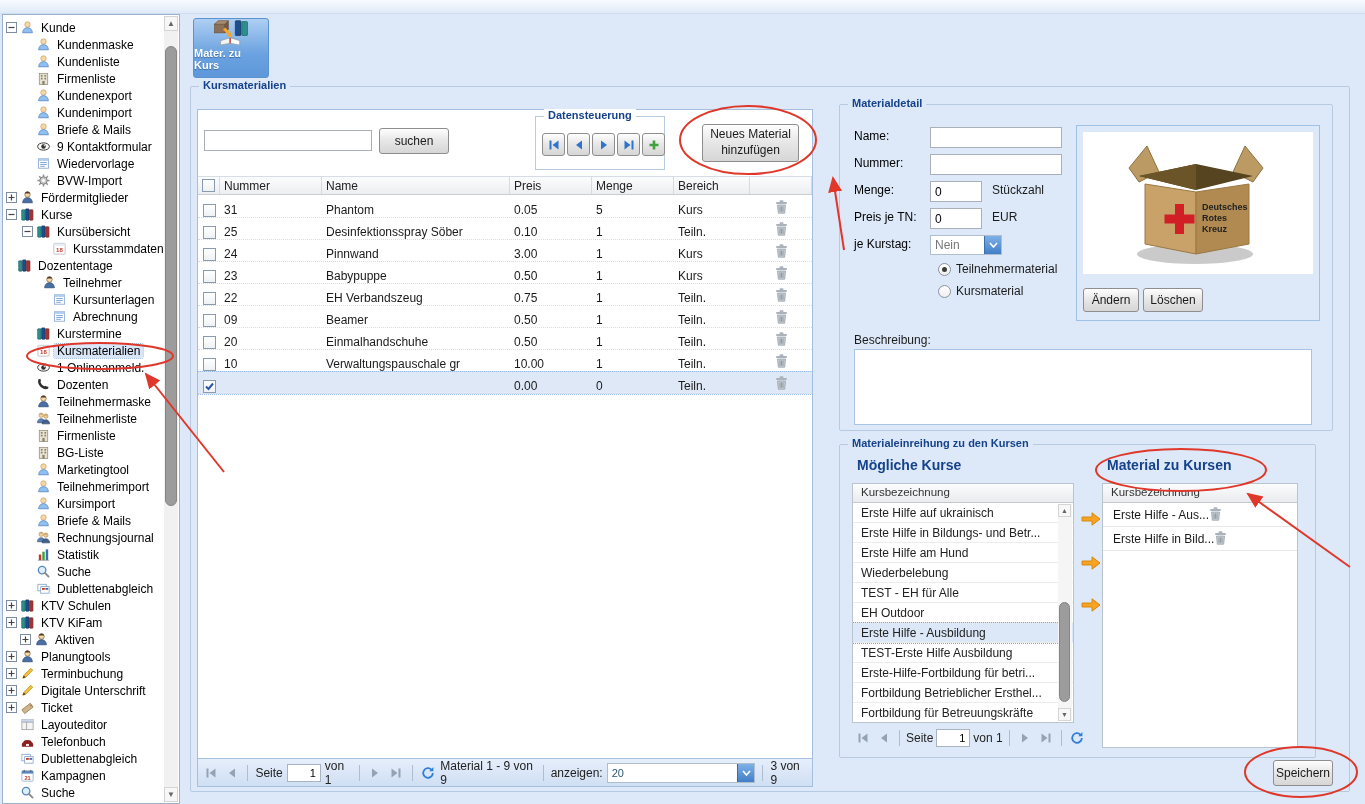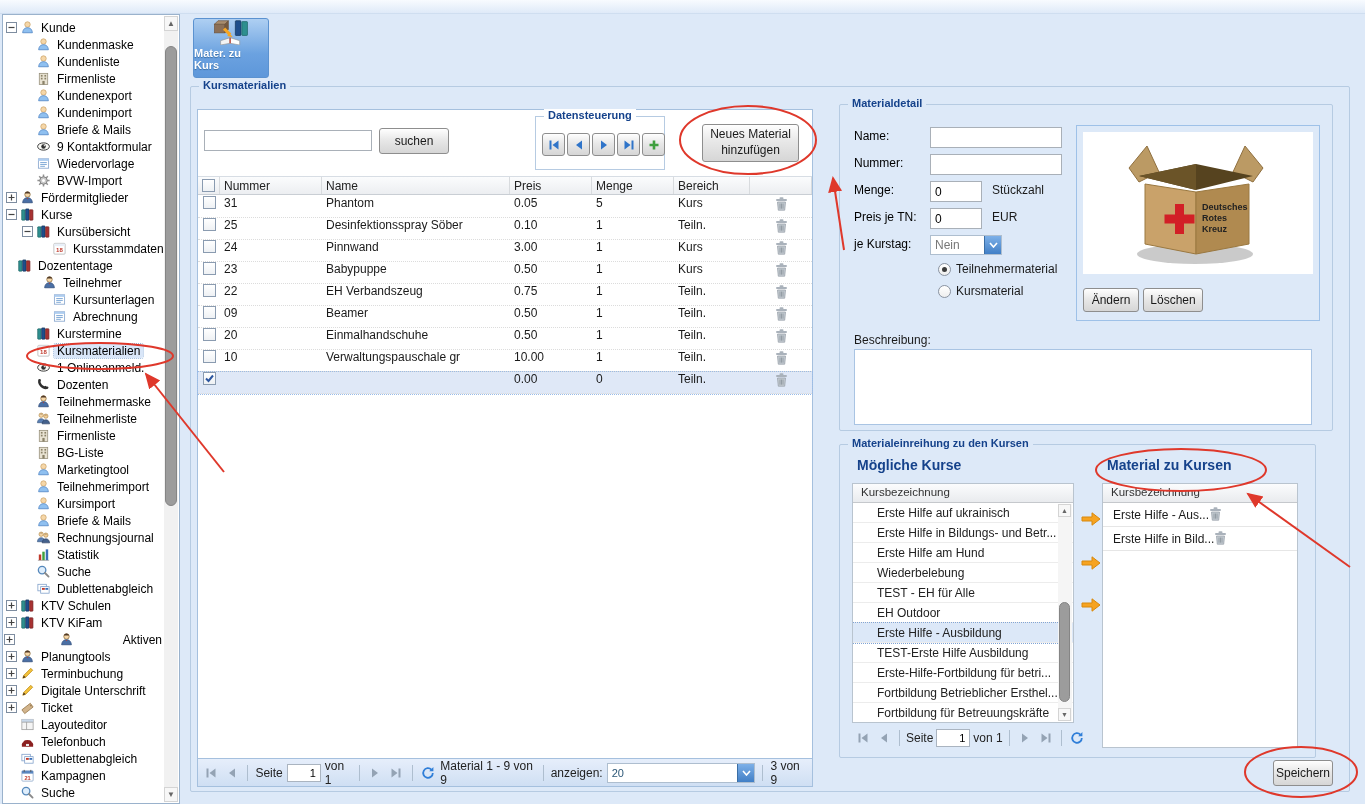--- a/index.html
+++ b/index.html
@@ -44,21 +44,21 @@
   #ds-fs { position:absolute; left:337px; top:6px; width:130px; height:54px; border:1px solid #b6cbe2; background:#fff; }
   #ds-fs .legend { background:#fff; }
   .icon-btn { width:23px; height:23px; display:inline-flex; align-items:center; justify-content:center; padding:0; margin-right:2px; }
   #ds-buttons { position:absolute; left:6px; top:16px; display:flex; }
   #new-material-btn { position:absolute; left:504px; top:14px; width:97px; height:38px; line-height:1.3; text-align:center; }
 
   .tbl-header { position:absolute; left:0; top:66px; width:614px; height:19px; display:flex;
     background:linear-gradient(#fbfcfd,#eceef1); border-top:1px solid #d7dde4; border-bottom:1px solid #c9ced4; }
   .th { font-size:12px; color:#222; padding:2px 4px; border-right:1px solid #d8dbde; display:flex; align-items:center; }
   .tbl-rows { position:absolute; left:0; top:86px; width:614px; }
-  .tr { display:flex; height:22px; border-bottom:1px dotted #dcdcdc; align-items:flex-start; }
+  .tr { display:flex; height:22px; border-bottom:1px dotted #dcdcdc; align-items:flex-end; }
   .tr.sel { background:#dfe8f7; outline:1px dotted #99bbe8; }
   .td { font-size:12px; padding:0 4px; overflow:hidden; white-space:nowrap; }
   .c0{width:22px;flex:0 0 22px;display:flex;justify-content:center;} .c1{width:102px;flex:0 0 102px;}
   .c2{width:188px;flex:0 0 188px;} .c3{width:82px;flex:0 0 82px;} .c4{width:82px;flex:0 0 82px;}
   .c5{width:76px;flex:0 0 76px;} .c6{width:62px;flex:0 0 62px;display:flex;justify-content:center;}
   .cb { width:13px; height:13px; border:1px solid #8a9bb0; background:linear-gradient(#fff,#eef1f4); display:flex; align-items:center; justify-content:center; }
 
   .pagerbar { position:absolute; left:0; bottom:0; width:614px; height:28px;
     background:linear-gradient(#e6eefb,#cfdff3); border-top:1px solid #a5c0de;
     display:flex; align-items:center; padding:0 5px; gap:4px; font-size:12px; color:#222; }
@@ -85,21 +85,21 @@
   #aendern-btn { position:absolute; left:6px; top:162px; width:56px; height:24px; }
   #loeschen-btn { position:absolute; left:66px; top:162px; width:60px; height:24px; }
   #beschreibung-label { position:absolute; left:14px; top:228px; font-size:12px; }
   #beschreibung-area { position:absolute; left:14px; top:244px; width:458px; height:76px; border:1px solid #a9c4e3; background:#fff; resize:none; font-family:"Liberation Sans",sans-serif; }
 
   
   #assign-fs { left:648px; top:357px; width:477px; height:314px; }
   .list-title { position:absolute; font-size:14px; font-weight:bold; color:#15428b; }
   .course-list { position:absolute; background:#fff; border:1px solid #b9c4cf; overflow:hidden; }
   .cl-header { height:19px; background:linear-gradient(#fbfcfd,#e9ebee); border-bottom:1px solid #c5c8cc; font-size:11.5px; color:#333; padding:2px 8px; }
-  .cl-row { height:20px; line-height:20px; padding-left:24px; font-size:12px; color:#222; border-bottom:1px solid #ececec; white-space:nowrap; overflow:hidden; }
+  .cl-row { height:20px; line-height:20px; padding-left:8px; font-size:12px; color:#222; border-bottom:1px solid #ececec; white-space:nowrap; overflow:hidden; }
   .cl-row.sel { background:#dce8f8; outline:1px dotted #7ea4d8; }
   .al-row { height:24px; display:flex; align-items:center; padding-left:10px; font-size:12px; border-bottom:1px solid #e6e6e6; }
   .list-scroll { position:absolute; top:20px; right:1px; width:14px; bottom:1px; background:#f5f5f5; }
   .minipager { position:absolute; display:flex; align-items:center; gap:3px; font-size:12px; color:#222; }
   .tarrow { position:absolute; width:22px; height:18px; }
   #save-btn { position:absolute; left:1082px; top:673px; width:60px; height:26px; }
 
   
   #annot { position:absolute; left:0; top:0; width:1365px; height:804px; pointer-events:none; z-index:99; }
 </style>
@@ -533,21 +533,21 @@
           </span>
           <span class="ticon">
             <svg width="15" height="15" viewBox="0 0 16 16">
               <rect x="1.8" y="3" width="3.6" height="11" rx=".5" fill="#2e8f8f" stroke="#1d6464" stroke-width=".7"></rect>
               <rect x="6" y="2" width="3.6" height="12" rx=".5" fill="#1f4e8c" stroke="#133457" stroke-width=".7"></rect>
               <rect x="10.2" y="3" width="3.6" height="11" rx=".5" fill="#a83232" stroke="#6e1f1f" stroke-width=".7"></rect>
             </svg>
           </span>
           <span class="tlabel">KTV KiFam</span>
         </div>
-        <div class="titem" style="padding-left: 1px; justify-content: space-between;">
+        <div class="titem" style="padding-left: 17px;">
           <span class="texp box">
             <svg width="9" height="9">
               <path d="M1.5 4.5h6M4.5 1.5v6" stroke="#444" stroke-width="1.2"></path>
             </svg>
           </span>
           <span class="ticon">
             <svg width="15" height="15" viewBox="0 0 16 16">
               <circle cx="8" cy="4.8" r="2.9" fill="#f6d7a8" stroke="#8a6a3a" stroke-width=".8"></circle>
               <path d="M5.1 3.8a3 3 0 0 1 5.8 0z" fill="#503a28"></path>
               <path d="M2.8 13.6c.4-4 2.6-5.4 5.2-5.4s4.8 1.4 5.2 5.4z" fill="#4a6fa5" stroke="#2c4a78" stroke-width=".8"></path>

